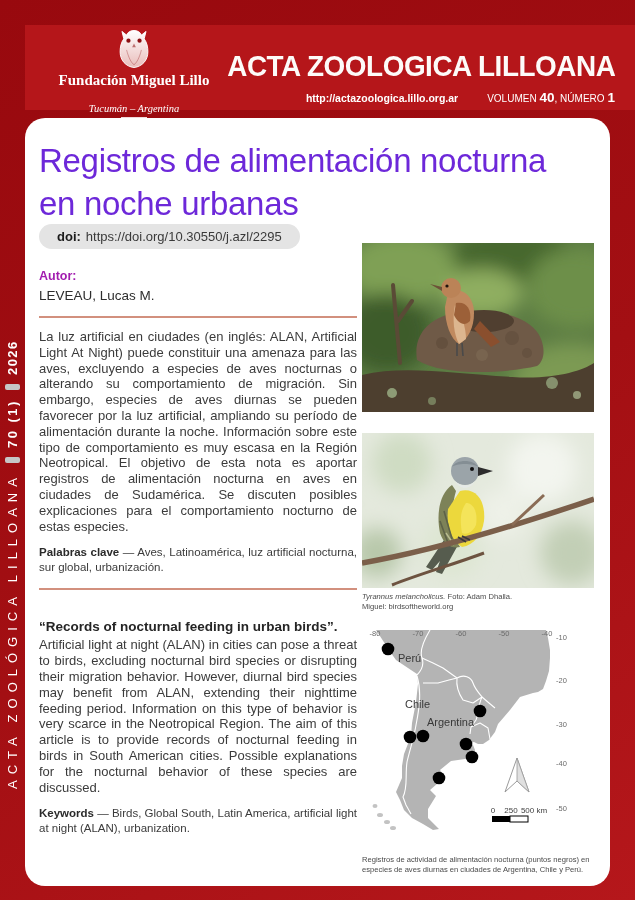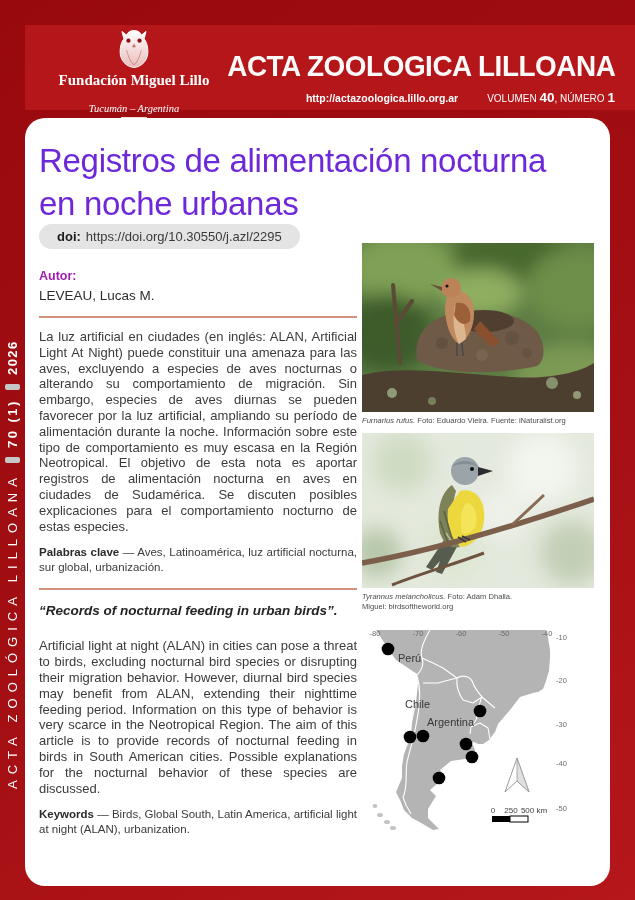--- a/index.html
+++ b/index.html
@@ -34,22 +34,22 @@
   .doi-pill{position:absolute;left:14px;top:106px;height:25px;border-radius:16px;background:#e4e4e4;
             display:inline-flex;align-items:center;padding:0 18px;font-size:13px;color:#3a3a3a;}
   .doi-pill b{color:#1c1c1c;margin-right:5px;}
   .leftcol{position:absolute;left:14px;top:151px;width:318px;color:#3b3b3b;}
   .autor-label{font-size:12.5px;font-weight:bold;color:#a21caf;}
   .author-name{font-size:13.5px;margin-top:5px;color:#2e2e2e;}
   .rule{height:2px;background:#d2907e;border:none;margin:13px 0 11px;}
   .abstract{font-size:13px;line-height:15.8px;text-align:justify;}
   .kw{font-size:11.5px;line-height:15px;margin-top:11px;text-align:justify;}
   .kw b{color:#2b2b2b;}
-  .en-head{font-size:13.5px;font-weight:bold;color:#252525;margin-top:12px;line-height:17px;font-style:italic;}
-  .abstract.en{margin-top:19px;}
+  .en-head{font-size:13.5px;font-weight:bold;color:#252525;margin-top:28px;line-height:17px;}
+  .abstract.en{margin-top:2px;}
   
   .photo{position:absolute;display:block;}
   .figcap{position:absolute;font-size:7.6px;line-height:10.2px;color:#4a4a4a;}
   .figcap .sp{font-style:italic;}
   .map-svg{position:absolute;left:335px;top:512px;}
   .map-svg .tick{font-size:7.5px;fill:#6b6b6b;font-family:"Liberation Sans",sans-serif;}
   .map-svg .clabel{font-size:11px;fill:#383838;font-family:"Liberation Sans",sans-serif;}
   .map-svg .scalet{font-size:8px;fill:#3f3f3f;font-family:"Liberation Sans",sans-serif;}
 </style>
 </head>
@@ -145,23 +145,20 @@
       <circle cx="165" cy="110" r="5" fill="#5d4a39" opacity=".5"></circle>
       <path d="M118,78 L138,99 L129,104 L112,86 Z" fill="#8a4f2e"></path>
       <path d="M86,50 C98,42 112,52 112,70 C112,85 106,96 97,101 C89,96 83,82 83,64 Z" fill="#c08a5f"></path>
       <path d="M97,101 C92,92 90,76 93,62 C99,70 104,84 104,96 Z" fill="#dcb68f"></path>
       <path d="M94,60 C104,58 110,66 108,78 C102,84 96,80 92,72 Z" fill="#9c6038"></path>
       <circle cx="89" cy="45" r="10" fill="#bb8357"></circle>
       <circle cx="85" cy="43" r="1.6" fill="#1d130c"></circle>
       <path d="M80,44 L68,41 L80,48 Z" fill="#6d5138"></path>
       <path d="M95,100 L95,113 M100,100 L101,113" stroke="#4a4a4a" stroke-width="1.6"></path>
     </svg>
-    <div class="figcap" style="left:337px;top:298px;width:240px;">
-      <span class="sp">Furnarius rufus.</span><span> Foto: Eduardo Vieira. Fuente: iNaturalist.org</span>
-    </div>
 
     <svg class="photo" style="left:337px;top:315px;" width="232" height="155" viewBox="0 0 232 155">
       <defs>
           <filter id="b2" x="-30%" y="-30%" width="160%" height="160%">
             <feGaussianBlur stdDeviation="10"></feGaussianBlur>
           </filter>
         </defs>
       <rect width="232" height="155" fill="#e4e9dd"></rect>
       <g filter="url(#b2)">
         <circle cx="40" cy="30" r="30" fill="#cfdcc3"></circle>
@@ -230,15 +227,16 @@
         <text x="151" y="183" text-anchor="middle" class="scalet">250</text>
         <text x="174" y="183" text-anchor="middle" class="scalet">500 km</text>
         <circle cx="28" cy="19" r="6.3" fill="#000000"></circle>
         <circle cx="120" cy="81" r="6.3" fill="#000000"></circle>
         <circle cx="50" cy="107" r="6.3" fill="#000000"></circle>
         <circle cx="63" cy="106" r="6.3" fill="#000000"></circle>
         <circle cx="106" cy="114" r="6.3" fill="#000000"></circle>
         <circle cx="112" cy="127" r="6.3" fill="#000000"></circle>
         <circle cx="79" cy="148" r="6.3" fill="#000000"></circle>
       </svg>
+    <div class="figcap" style="left:337px;top:737px;width:232px;">Registros de actividad de alimentación nocturna (puntos negros) en especies de aves diurnas en ciudades de Argentina, Chile y Perú.</div>
 
   </div>
 </div>
 
 </body></html>

